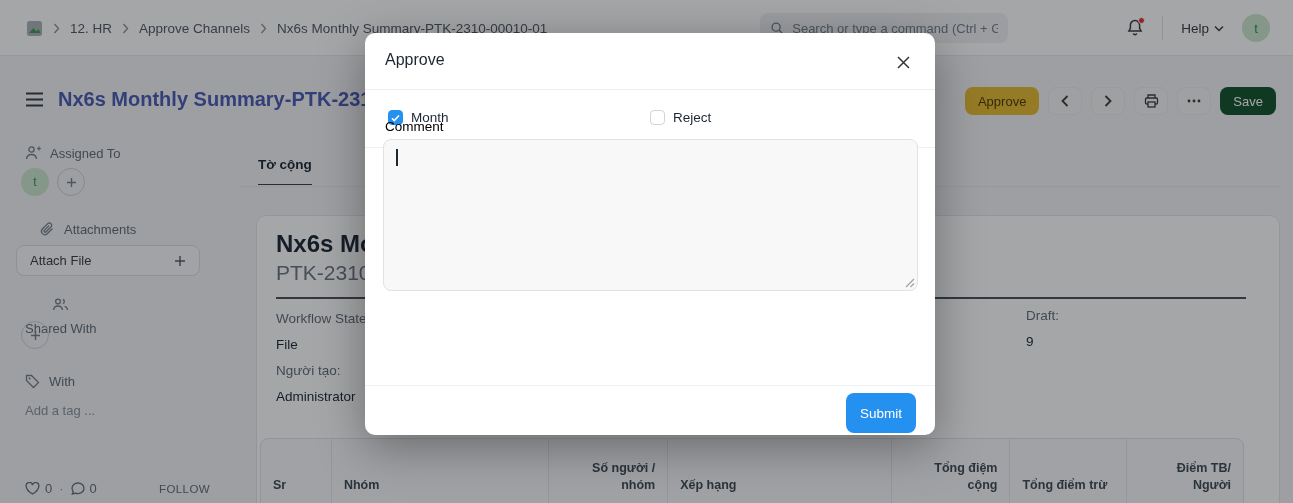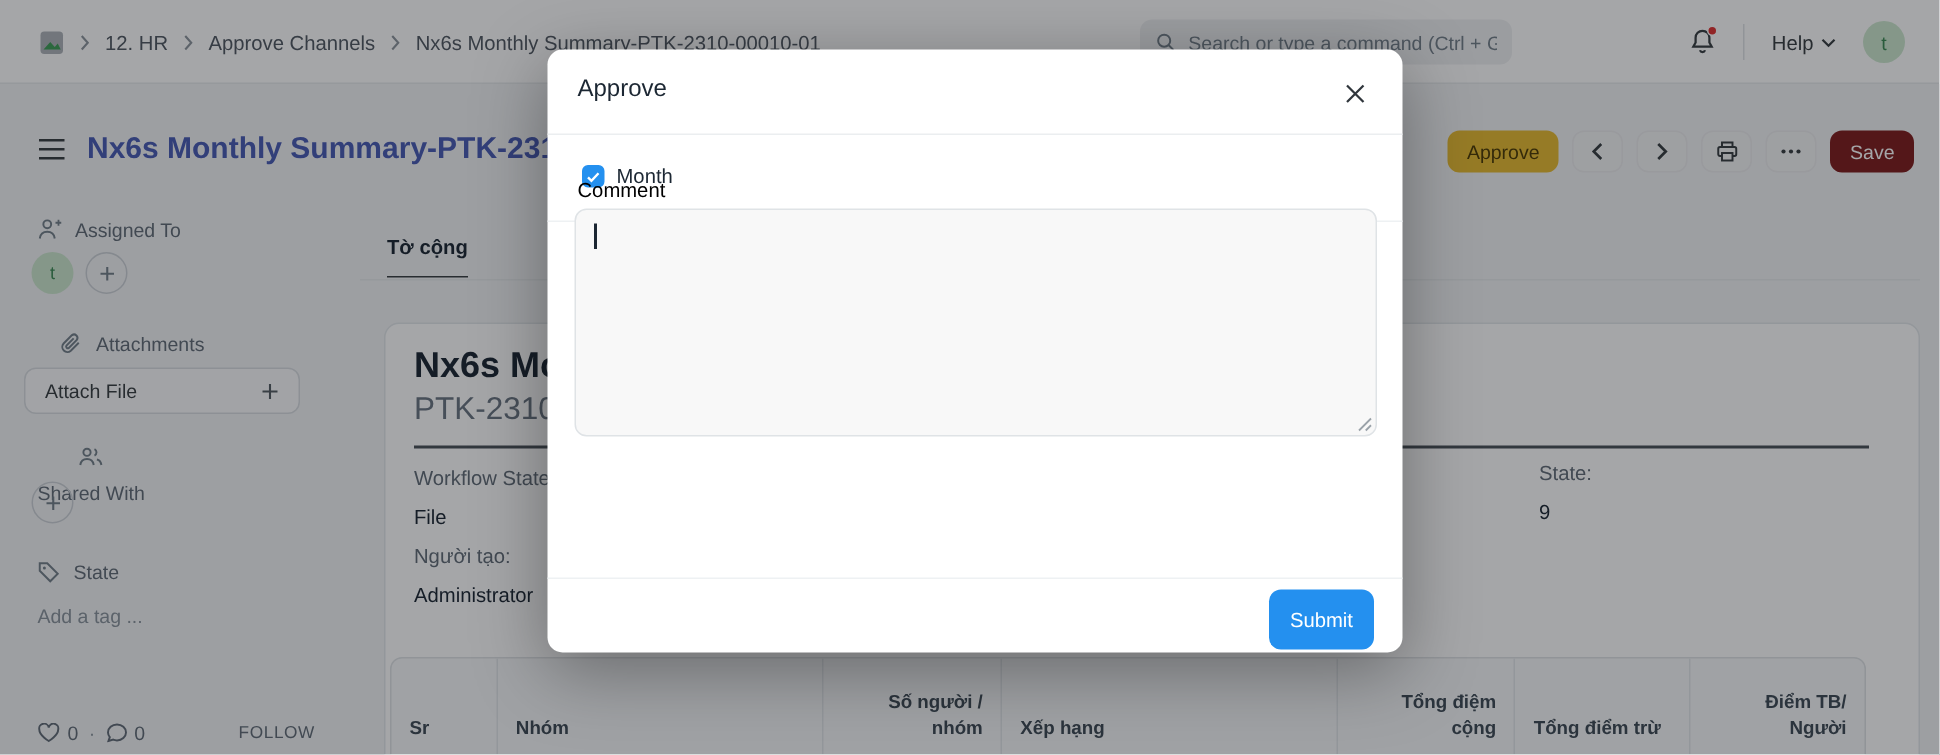--- a/index.html
+++ b/index.html
@@ -25,21 +25,21 @@
 
   
   .page-head { position:absolute; left:0; top:56px; width:1293px; height:88px; }
   .head-left { position:absolute; left:25px; top:32px; display:flex; align-items:center; gap:14px; }
   .hamburger { color:#383e42; cursor:pointer; display:flex; }
   .doc-title { font-size:20px; font-weight:bold; color:#4a5db5; white-space:nowrap; max-width:890px; overflow:hidden; }
   .head-actions { position:absolute; right:17px; top:31px; display:flex; align-items:center; gap:9px; }
   .btn { height:28px; border:none; border-radius:8px; font-family:inherit; font-size:13px; display:flex; align-items:center; justify-content:center; cursor:pointer; }
   .btn-approve { background:#e7bb31; color:#4d3c05; padding:0 13px; font-weight:500; }
   .btn-icon { width:34px; background:#f4f5f6; color:#383e42; border:1px solid #ececee; }
-  .btn-save { background:#7f1d1d; color:#fff; padding:0 13px; font-weight:500; }
+  .btn-save { background:#14532d; color:#fff; padding:0 13px; font-weight:500; }
 
   
   .sidebar { position:absolute; left:16px; top:140px; width:216px; color:#626d78; font-size:13px; }
   .side-label { display:flex; align-items:center; gap:9px; color:#626d78; }
   .side-icon { display:flex; color:#74808b; }
   .row-assigned { position:absolute; left:9px; top:5px; }
   .assigned-avatars { position:absolute; left:5px; top:28px; display:flex; gap:8px; }
   .mini-avatar { width:28px; height:28px; border-radius:50%; background:#cde8cf; color:#3d8b55; font-size:12px; display:flex; align-items:center; justify-content:center; cursor:pointer; }
   .plus-circle { width:28px; height:28px; border-radius:50%; border:1px solid #cdd2d7; background:transparent; color:#74808b; display:flex; align-items:center; justify-content:center; cursor:pointer; }
   .row-attachments { position:absolute; left:24px; top:81px; }
@@ -259,21 +259,21 @@
         </svg>
     </span>
 
     <div class="side-label row-tags">
       <span class="side-icon">
         <svg width="15" height="15" viewBox="0 0 15 15" fill="none" stroke="currentColor" stroke-width="1.3">
             <path d="M1.5 6.5v-5h5l7 7-5 5z"></path>
             <circle cx="4.6" cy="4.6" r="1" fill="currentColor" stroke="none"></circle>
           </svg>
       </span>
-      <span>State</span>
+      <span>With</span>
     </div>
     <div class="add-tag">Add a tag ...</div>
 
     <div class="side-footer">
       <span class="likes">
         <svg width="15" height="13" viewBox="0 0 15 13" fill="none" stroke="#626d78" stroke-width="1.3">
             <path d="M7.5 12S1.2 8.3 1.2 4.3A3.1 3.1 0 0 1 7.5 3a3.1 3.1 0 0 1 6.3 1.3c0 4-6.3 7.7-6.3 7.7z"></path>
           </svg>
         <span>0</span>
       </span>
@@ -297,21 +297,21 @@
       <div class="doc-heading">
         <div class="doc-h1">Nx6s Monthly Summary</div>
         <div class="doc-h2">PTK-2310-00010-01</div>
       </div>
 
       <div class="fields">
         <div class="f-label fl-1">Workflow State:</div>
         <div class="f-value fv-1">File</div>
         <div class="f-label fl-2">Người tạo:</div>
         <div class="f-value fv-2">Administrator</div>
-        <div class="f-label fl-3">State:</div>
+        <div class="f-label fl-3">Draft:</div>
         <div class="f-value fv-3">9</div>
       </div>
 
       <div class="grid">
         <div class="gcell c0">Sr</div>
         <div class="gcell c1">Nhóm</div>
         <div class="gcell c2">Số người / nhóm</div>
         <div class="gcell c3">Xếp hạng</div>
         <div class="gcell c4">Tổng điệm cộng</div>
         <div class="gcell c5">Tổng điểm trừ</div>
@@ -335,20 +335,26 @@
     <div class="modal-body">
       <div class="check-row">
         <label class="check-item">
           <span class="checkbox checked">
             <svg class="tick" width="9" height="8" viewBox="0 0 9 8" fill="none" stroke="#fff" stroke-width="1.6">
                 <path d="M1 4.2l2.3 2.3L8 1.5"></path>
               </svg>
           </span>
           <span class="check-label">Month</span>
         </label>
+        <label class="check-item">
+          <span class="checkbox">
+            
+          </span>
+          <span class="check-label">Reject</span>
+        </label>
       </div>
 
       <div class="comment-label">Comment</div>
       <div class="ta-wrap">
         <textarea value="" style=""></textarea>
         <span class="caret"></span>
         <span class="resize-handle">
           <svg width="10" height="10" viewBox="0 0 10 10" stroke="currentColor" stroke-width="1.2" fill="none">
               <path d="M9 1L1 9M9 5.5L5.5 9"></path>
             </svg>

